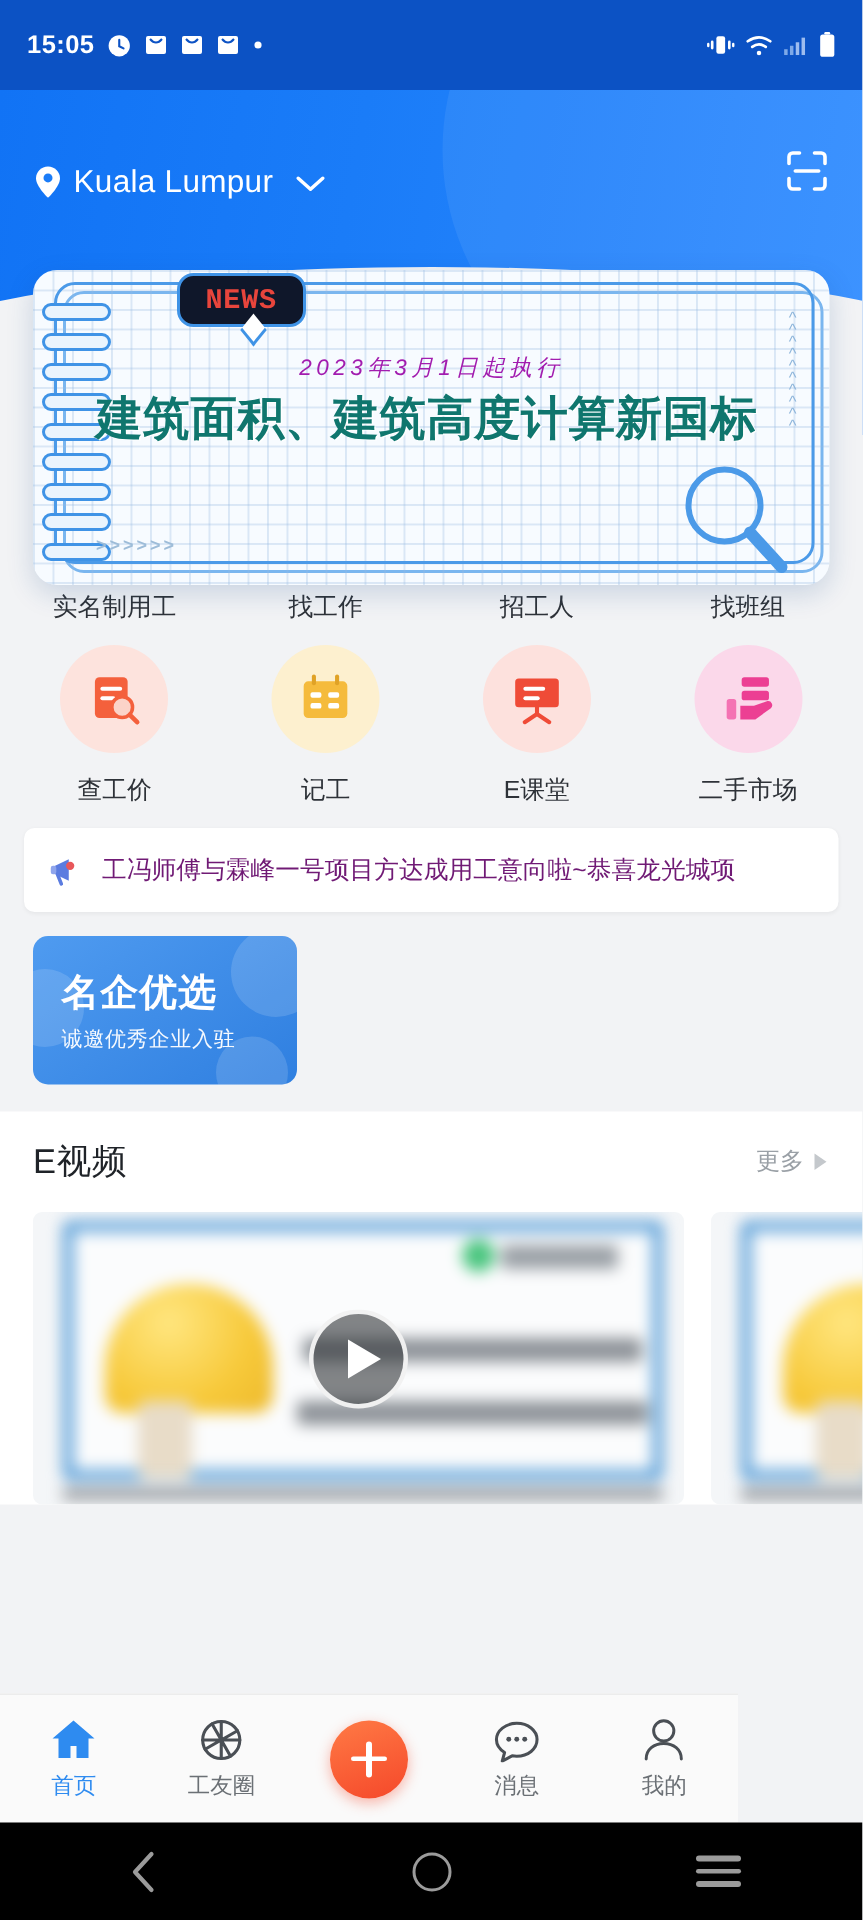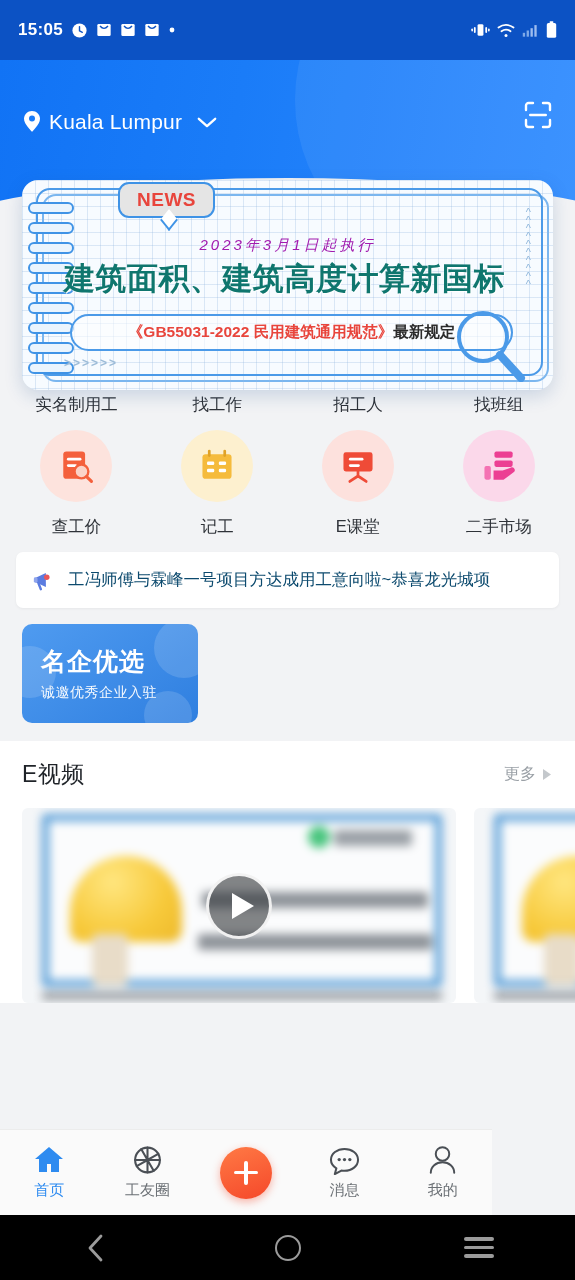--- a/index.html
+++ b/index.html
@@ -64,23 +64,24 @@
   }
   .bn-frame2{
     position:absolute;left:20px;top:14px;right:4px;bottom:8px;
     border:2.5px solid #7ab6ef;border-radius:14px;z-index:-1;
   }
   .spiral{position:absolute;left:6px;top:22px;height:172px;width:50px;z-index:6;
     display:flex;flex-direction:column;justify-content:space-between;}
   .ring{width:46px;height:12px;border:2.5px solid #3f93e6;border-radius:7px;background:#eaf4fd;}
   .news-badge{
     position:absolute;left:96px;top:2px;z-index:8;
-    background:#e5e5e5;border:2.5px solid #3f93e6;border-radius:11px;
+    background:#0f172a;border:2.5px solid #3f93e6;border-radius:11px;
     padding:5px 17px;font-size:19px;font-weight:700;color:#e8453c;
     letter-spacing:.5px;
+    font-family:Liberation Mono, monospace;
   }
   .news-badge::after{
     content:"";position:absolute;left:42px;bottom:-11px;width:12px;height:12px;
     background:#fff;border-right:2.5px solid #3f93e6;border-bottom:2.5px solid #3f93e6;
     transform:rotate(45deg) skew(6deg,6deg);
   }
   .bn-date{
     position:absolute;top:56px;left:0;right:0;text-align:center;z-index:7;
     font-size:15px;color:#a21caf;letter-spacing:3px;font-style:italic;
   }
@@ -108,21 +109,21 @@
   .gcell{flex:1;display:flex;flex-direction:column;align-items:center;cursor:pointer;padding:10px 0 4px;}
   .gicon{width:72px;height:72px;border-radius:50%;display:flex;align-items:center;justify-content:center;}
   .glabel{margin-top:14px;font-size:16.5px;color:#2e3238;}
 
   
   .notice{
     margin:10px 16px 0;height:56px;background:#fff;border-radius:7px;
     display:flex;align-items:center;padding:0 16px;gap:12px;overflow:hidden;
     box-shadow:0 1px 3px rgba(0,0,0,.05);cursor:pointer;
   }
-  .notice-text{font-size:16.5px;color:#0c4a6e;white-space:nowrap;}
+  .notice-text{font-size:16.5px;color:#701a75;white-space:nowrap;}
 
   
   .promos{display:flex;gap:20px;margin:16px 22px 0;}
   .promo{border-radius:10px;position:relative;overflow:hidden;height:99px;
     display:flex;flex-direction:column;justify-content:center;cursor:pointer;}
   .promo.blue{width:176px;background:linear-gradient(145deg,#4f9bf0,#2f7fe0);padding-left:19px;}
   .promo.orange{flex:1;background:linear-gradient(150deg,#fdb13f,#f79a22);align-items:center;}
   .p-title{font-size:25px;font-weight:700;color:#fff;position:relative;z-index:3;letter-spacing:1px;}
   .p-sub{font-size:14px;color:rgba(255,255,255,.95);position:relative;z-index:3;margin-top:6px;letter-spacing:.5px;}
   .bub{position:absolute;border-radius:50%;background:rgba(255,255,255,.14);}
@@ -276,23 +277,20 @@
         <div class="ring"></div>
     </div>
 
     <div class="chevs-r">
       ^<br>^<br>^<br>^<br>^<br>^<br>^<br>^<br>^<br>^
     </div>
 
     <div class="news-badge">NEWS</div>
     <div class="bn-date">2023年3月1日起执行</div>
     <div class="bn-title">建筑面积、建筑高度计算新国标</div>
-    <div class="bn-sub">
-      <span>《GB55031-2022 民用建筑通用规范》</span><span class="blk">最新规定</span>
-    </div>
     <svg class="magnifier" width="74" height="74" viewBox="0 0 74 74">
       <circle cx="30" cy="29" r="24" stroke="#4b9ae8" stroke-width="4" fill="none"></circle>
       <path d="M47 47L68 70" stroke="#4b9ae8" stroke-width="8" stroke-linecap="round"></path>
     </svg>
     <div class="arrows-b">&gt;&gt;&gt;&gt;&gt;&gt;</div>
   </div>
 </div>
 
 <div class="grid">
 

